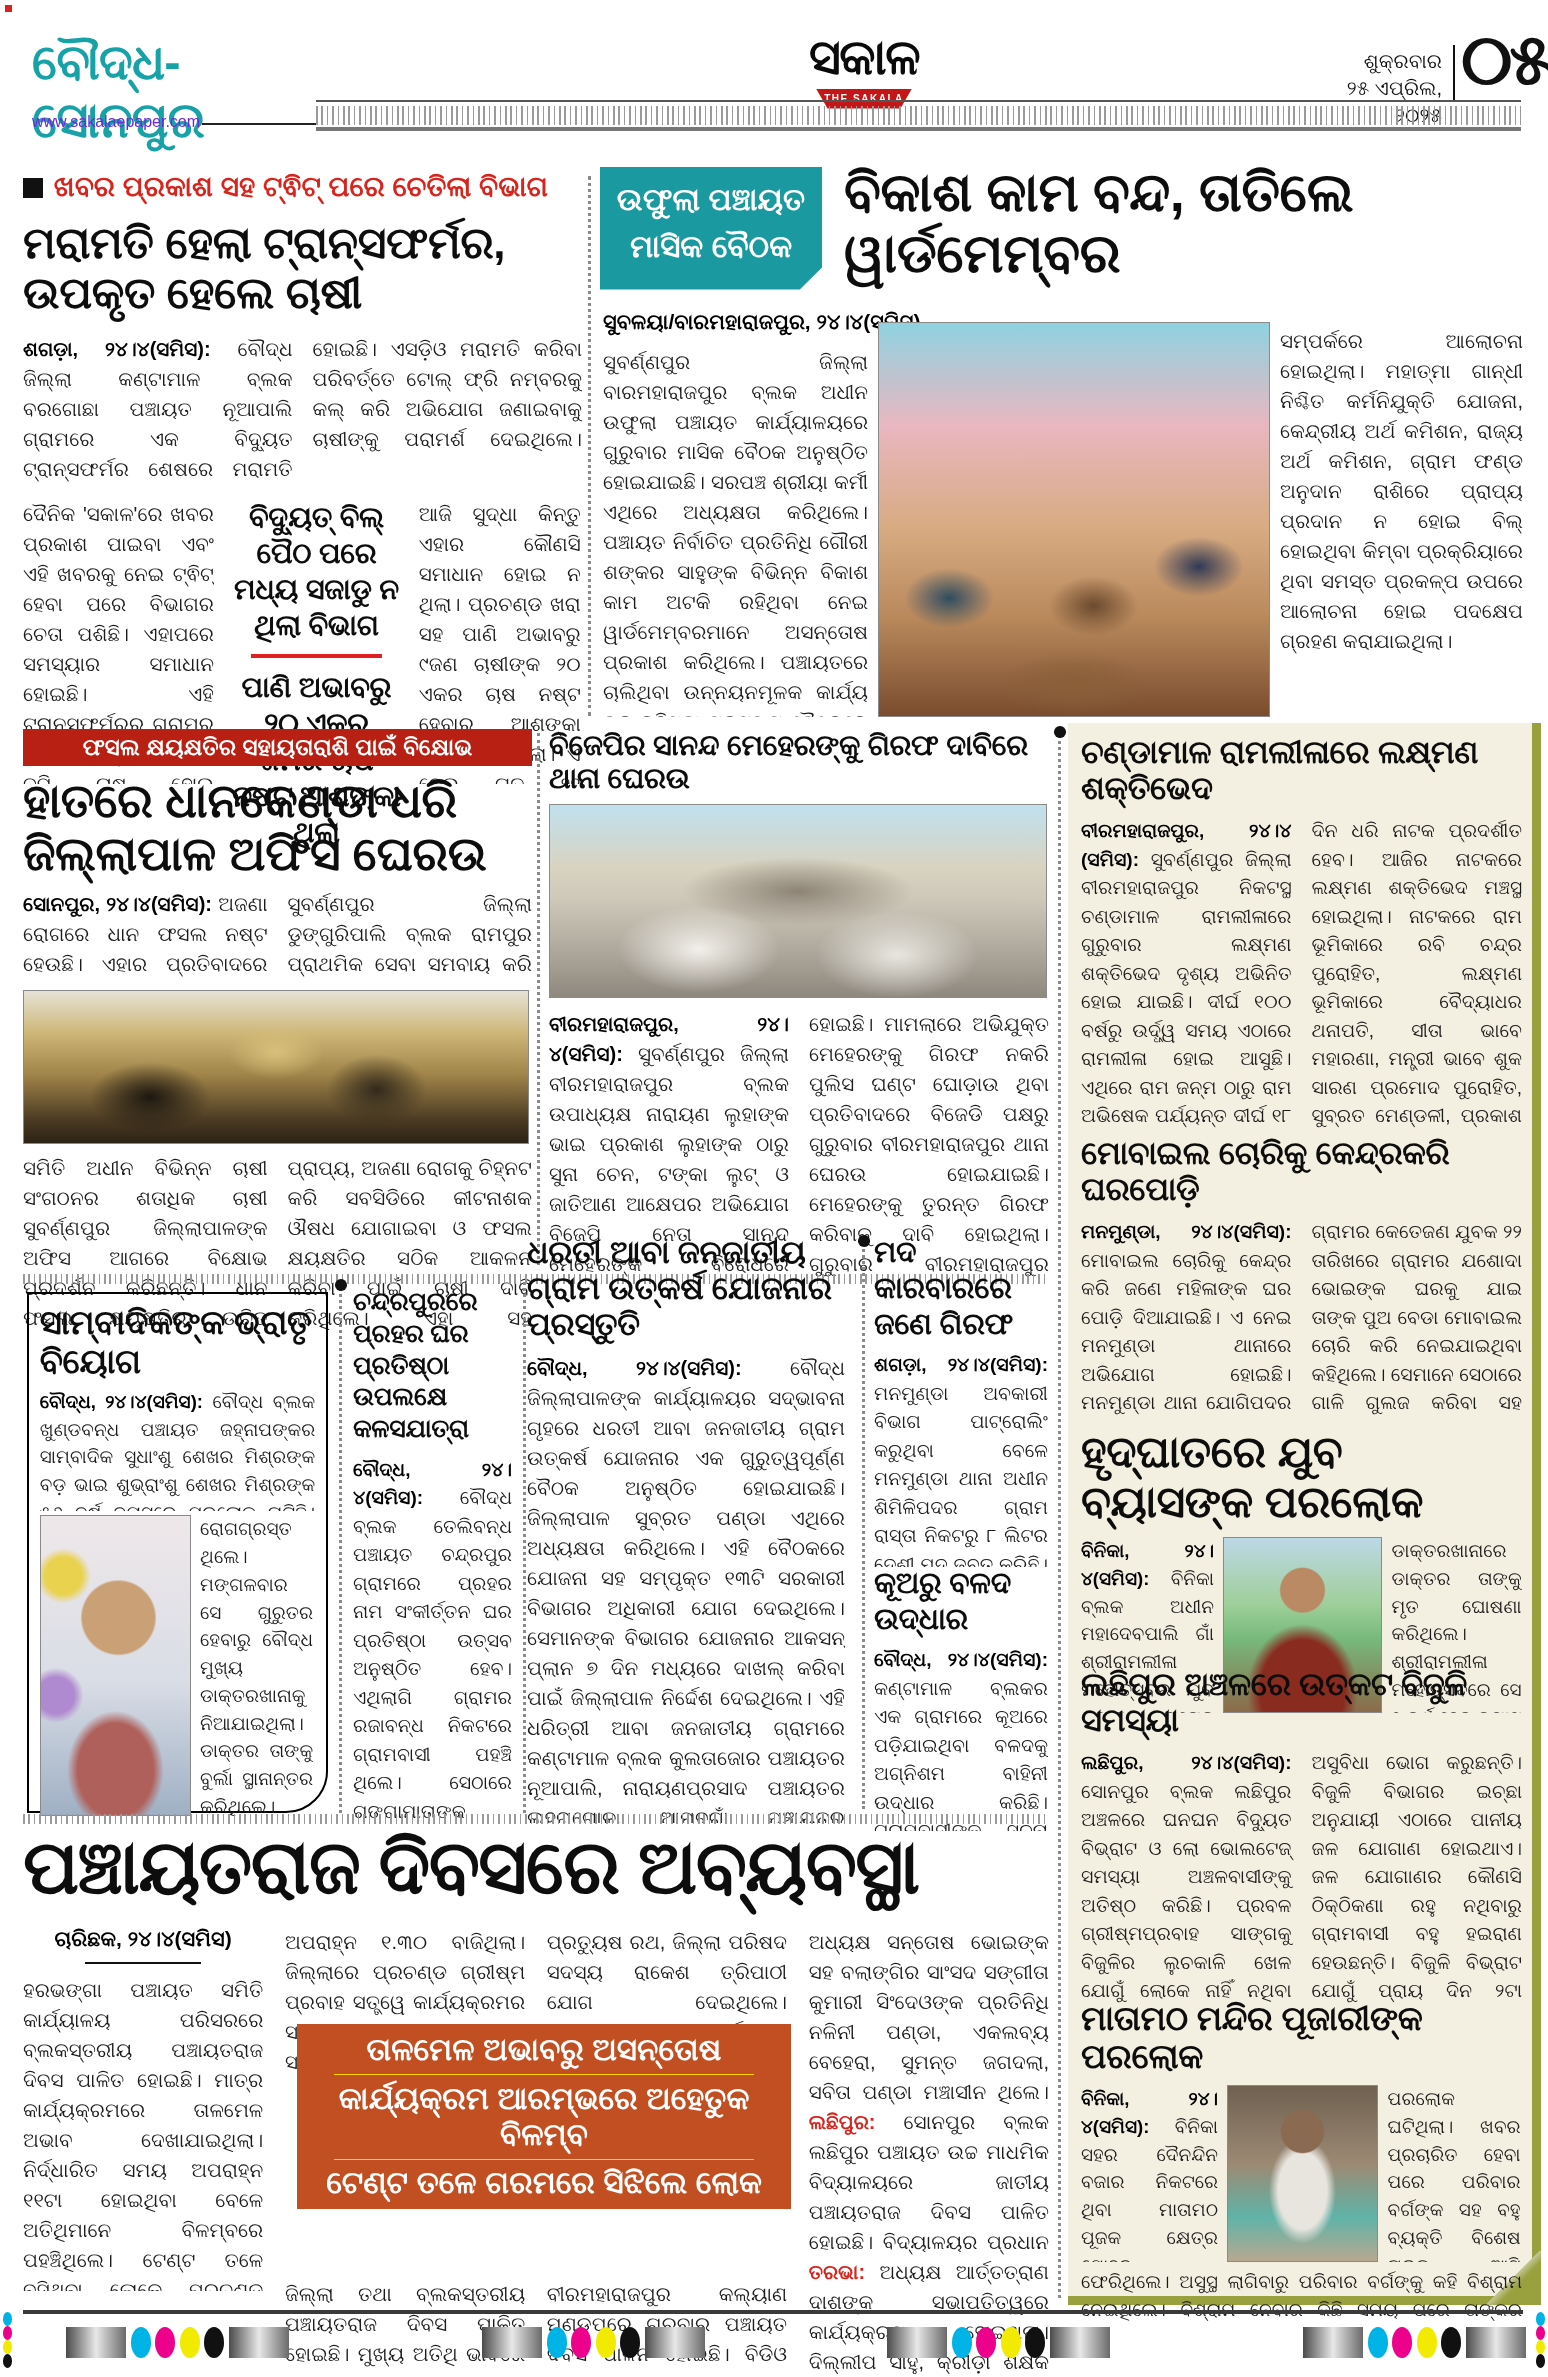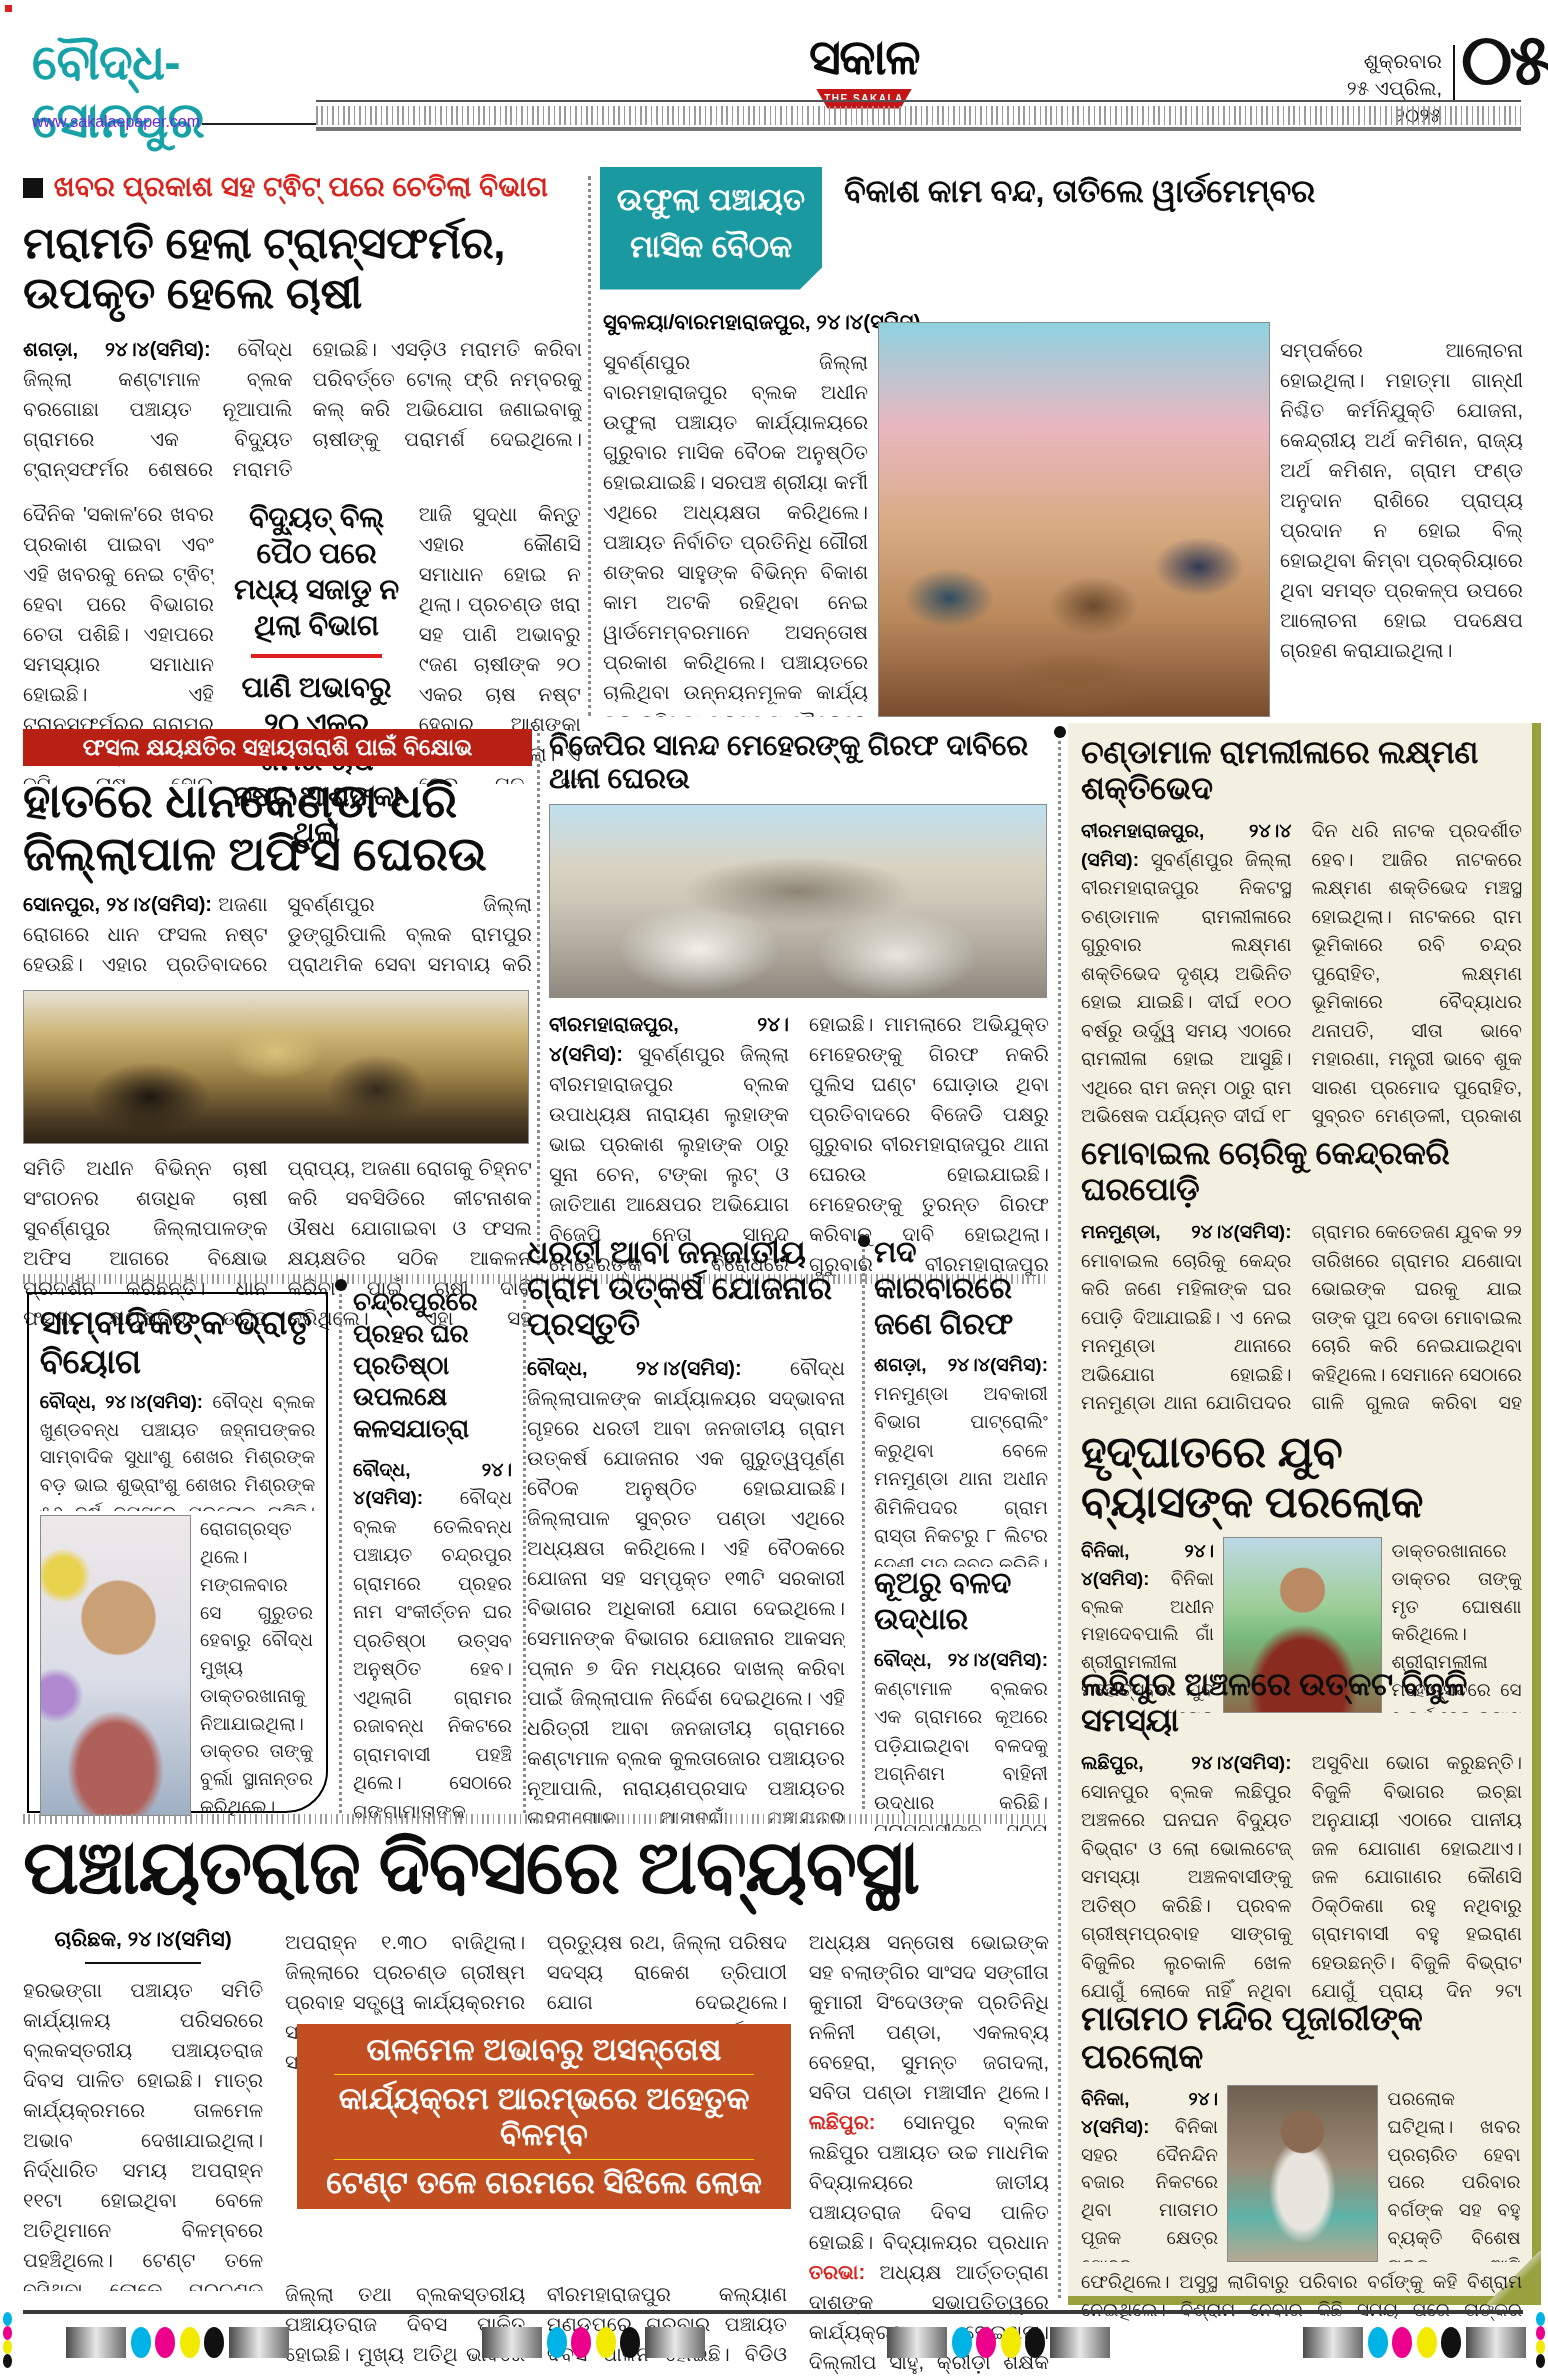--- a/index.html
+++ b/index.html
@@ -102,25 +102,25 @@
 
   <div class="abs vdot" style="left:588px;top:176px;height:540px;"></div>
 
   <div class="abs" style="left:600px;top:162px;width:923px;height:559px;">
     <div style="position:absolute;left:0;top:4.6px;width:222px;height:123px;background:#1a9aa0;
                 clip-path:polygon(0 0,100% 0,100% 82%,90% 100%,0 100%);color:#fff;text-align:center;
                 font-weight:bold;font-size:31px;line-height:1.5;padding-top:10.8px;box-sizing:border-box;">
       <div>ଉଫୁଲା ପଞ୍ଚାୟତ</div>
       <div>ମାସିକ ବୈଠକ</div>
     </div>
-    <div class="hl" style="position:absolute;left:244px;top:0;width:679px;font-size:32px;margin-top:11px;">ବିକାଶ କାମ ବନ୍ଦ, ତାତିଲେ ୱାର୍ଡମେମ୍ବର</div>
+    <div class="hl" style="position:absolute;left:244px;top:0;width:679px;font-size:54px;">ବିକାଶ କାମ ବନ୍ଦ, ତାତିଲେ ୱାର୍ଡମେମ୍ବର</div>
     <div class="dl" style="position:absolute;left:3.1px;top:148px;font-size:21px;">ସୁବଳୟା/ବାରମହାରାଜପୁର, ୨୪।୪(ସମିସ)</div>
     <div class="body" style="position:absolute;left:3.1px;top:185px;width:265px;height:370px;">ସୁବର୍ଣ୍ଣପୁର ଜିଲ୍ଲା ବାରମହାରାଜପୁର ବ୍ଲକ ଅଧୀନ ଉଫୁଲା ପଞ୍ଚାୟତ କାର୍ଯ୍ୟାଳୟରେ ଗୁରୁବାର ମାସିକ ବୈଠକ ଅନୁଷ୍ଠିତ ହୋଇଯାଇଛି। ସରପଞ୍ଚ ଶ୍ରୀୟା କର୍ମୀ ଏଥିରେ ଅଧ୍ୟକ୍ଷତା କରିଥିଲେ। ପଞ୍ଚାୟତ ନିର୍ବାଚିତ ପ୍ରତିନିଧି ଗୌରୀ ଶଙ୍କର ସାହୁଙ୍କ ବିଭିନ୍ନ ବିକାଶ କାମ ଅଟକି ରହିଥିବା ନେଇ ୱାର୍ଡମେମ୍ବରମାନେ ଅସନ୍ତୋଷ ପ୍ରକାଶ କରିଥିଲେ। ପଞ୍ଚାୟତରେ ଚାଲିଥିବା ଉନ୍ନୟନମୂଳକ କାର୍ଯ୍ୟ ବନ୍ଦ ରହିଥିବା ପ୍ରସଙ୍ଗ ବୈଠକରେ ଉଠିଥିଲା।</div>
     <div class="photo ph-meeting" style="position:absolute;left:278px;top:160px;width:392px;height:395px;"></div>
-    <div class="body" style="position:absolute;left:680px;top:173px;width:243px;height:395px;">ସମ୍ପର୍କରେ ଆଲୋଚନା ହୋଇଥିଲା। ମହାତ୍ମା ଗାନ୍ଧୀ ନିଶ୍ଚିତ କର୍ମନିଯୁକ୍ତି ଯୋଜନା, କେନ୍ଦ୍ରୀୟ ଅର୍ଥ କମିଶନ, ରାଜ୍ୟ ଅର୍ଥ କମିଶନ, ଗ୍ରାମ ଫଣ୍ଡ ଅନୁଦାନ ରାଶିରେ ପ୍ରାପ୍ୟ ପ୍ରଦାନ ନ ହୋଇ ବିଲ୍ ହୋଇଥିବା କିମ୍ବା ପ୍ରକ୍ରିୟାରେ ଥିବା ସମସ୍ତ ପ୍ରକଳ୍ପ ଉପରେ ଆଲୋଚନା ହୋଇ ପଦକ୍ଷେପ ଗ୍ରହଣ କରାଯାଇଥିଲା।</div>
+    <div class="body" style="position:absolute;left:680px;top:164px;width:243px;height:395px;">ସମ୍ପର୍କରେ ଆଲୋଚନା ହୋଇଥିଲା। ମହାତ୍ମା ଗାନ୍ଧୀ ନିଶ୍ଚିତ କର୍ମନିଯୁକ୍ତି ଯୋଜନା, କେନ୍ଦ୍ରୀୟ ଅର୍ଥ କମିଶନ, ରାଜ୍ୟ ଅର୍ଥ କମିଶନ, ଗ୍ରାମ ଫଣ୍ଡ ଅନୁଦାନ ରାଶିରେ ପ୍ରାପ୍ୟ ପ୍ରଦାନ ନ ହୋଇ ବିଲ୍ ହୋଇଥିବା କିମ୍ବା ପ୍ରକ୍ରିୟାରେ ଥିବା ସମସ୍ତ ପ୍ରକଳ୍ପ ଉପରେ ଆଲୋଚନା ହୋଇ ପଦକ୍ଷେପ ଗ୍ରହଣ କରାଯାଇଥିଲା।</div>
   </div>
 
   <div class="abs" style="left:23px;top:729px;width:509px;height:540px;">
     <div style="background:#b92014;color:#fff;font-weight:bold;font-size:23px;line-height:37px;height:37px;text-align:center;overflow:hidden;">ଫସଲ କ୍ଷୟକ୍ଷତିର ସହାୟତାରାଶି ପାଇଁ ବିକ୍ଷୋଭ</div>
     <div class="hl" style="font-size:47px;margin-top:7.7px;">ହାତରେ ଧାନକେଣ୍ଡା ଧରି ଜିଲ୍ଲାପାଳ ଅଫିସ ଘେରଉ</div>
     <div class="body cols2" style="margin-top:9.3px;height:93px;">
       <span class="dl">ସୋନପୁର, ୨୪।୪(ସମିସ):</span>
       <span>ଅଜଣା ରୋଗରେ ଧାନ ଫସଲ ନଷ୍ଟ ହେଉଛି। ଏହାର ପ୍ରତିବାଦରେ ସୁବର୍ଣ୍ଣପୁର ଜିଲ୍ଲା ଡୁଙ୍ଗୁରିପାଲି ବ୍ଲକ ରାମପୁର ପ୍ରାଥମିକ ସେବା ସମବାୟ କରି ଶୀଘ୍ର ଫସଲ ବୀମା ଯୋଗାଇ ଦେବା ମଧ୍ୟ ସେମାନଙ୍କ ଦାବି ରହିଥିଲା। ଏନେଇ ଏଡିଏମ୍ ଅଞ୍ଜଳିନା ପଧାନ ଚାଷୀଙ୍କଠାରୁ ଦାବିପତ୍ର ଗ୍ରହଣ କରିଥିଲେ। ଜିଲ୍ଲା କୃଷି ବିଭାଗ</span>
     </div>
     <div class="photo ph-protest" style="margin-top:7.7px;width:506px;height:154px;"></div>

